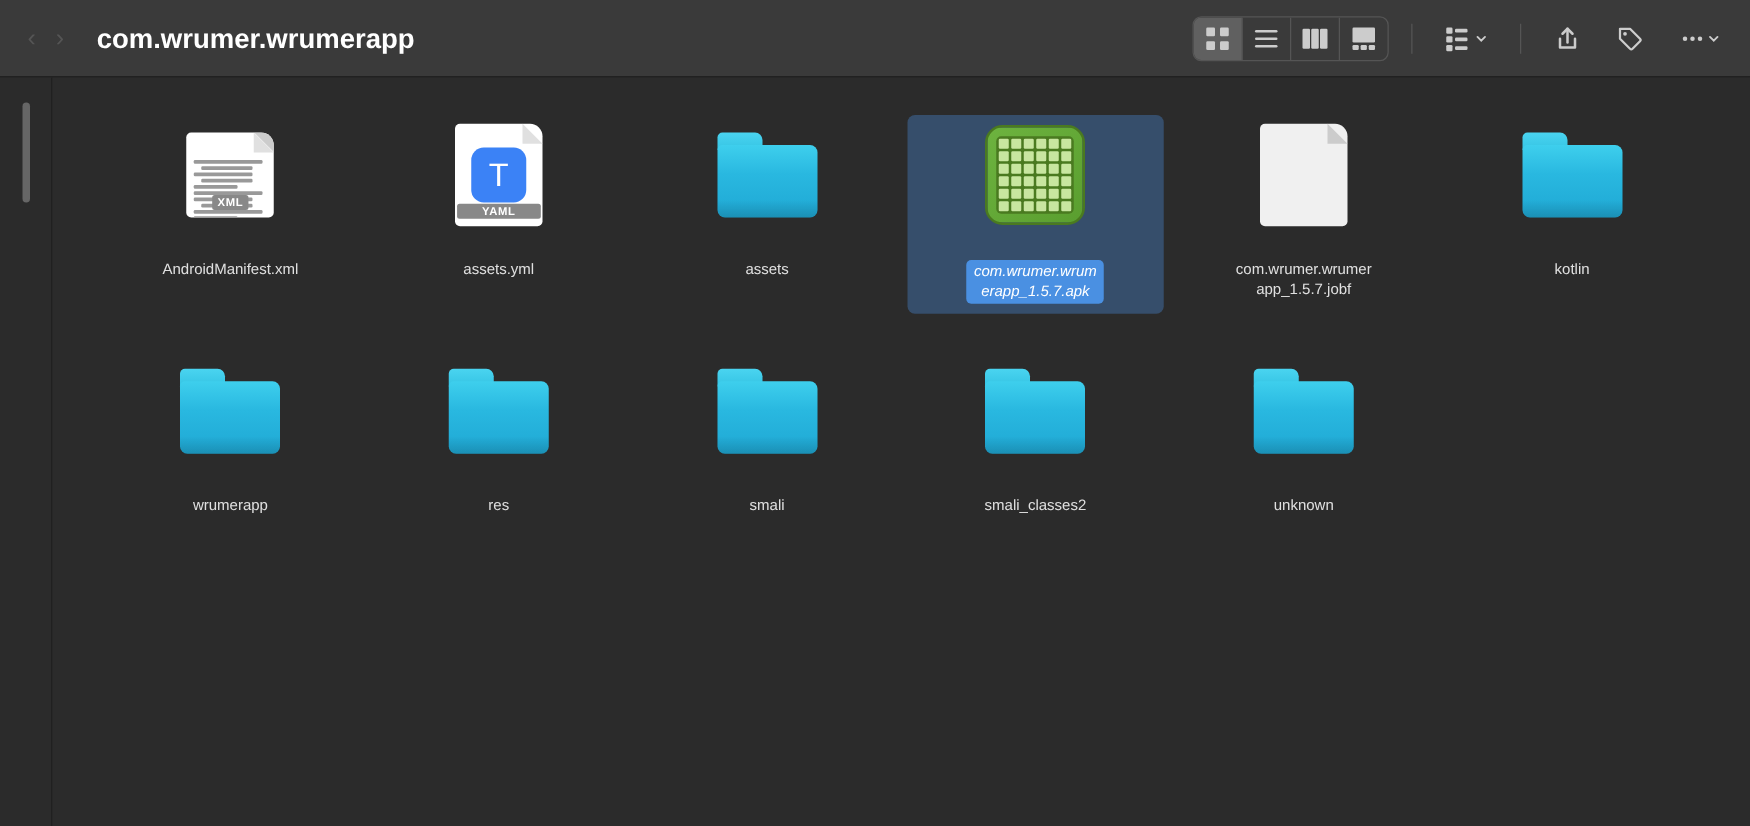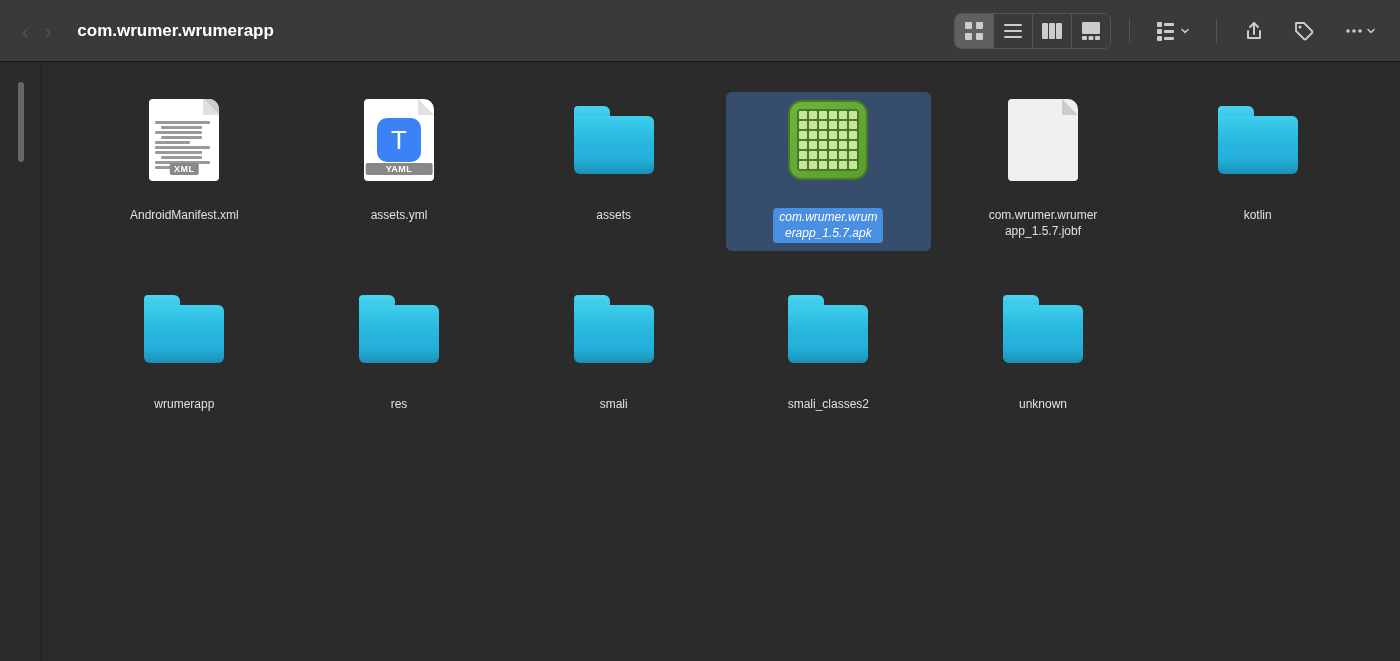--- a/index.html
+++ b/index.html
@@ -38,21 +38,21 @@
       color: #aaa;
       font-size: 20px;
       cursor: pointer;
       padding: 4px 6px;
       border-radius: 4px;
       line-height: 1;
     }
     .nav-btn.disabled { color: #555; cursor: default; }
 
     .path-title {
-      font-size: 17px;
+      font-size: 22px;
       font-weight: 600;
       color: #ffffff;
       margin-right: auto;
     }
 
     .toolbar-btn {
       background: none;
       border: none;
       color: #cccccc;
       cursor: pointer;
@@ -181,21 +181,21 @@
       left: 0;
       right: 0;
       height: 14px;
       background: linear-gradient(180deg, transparent, rgba(0,0,0,0.15));
       border-radius: 0 0 6px 6px;
     }
 
     
     .xml-icon {
       width: 70px;
-      height: 82px;
+      height: 68px;
       background: white;
       border-radius: 4px 10px 4px 4px;
       position: relative;
       display: flex;
       flex-direction: column;
       padding: 8px 6px 4px;
       overflow: hidden;
     }
 
     .xml-icon::before {

